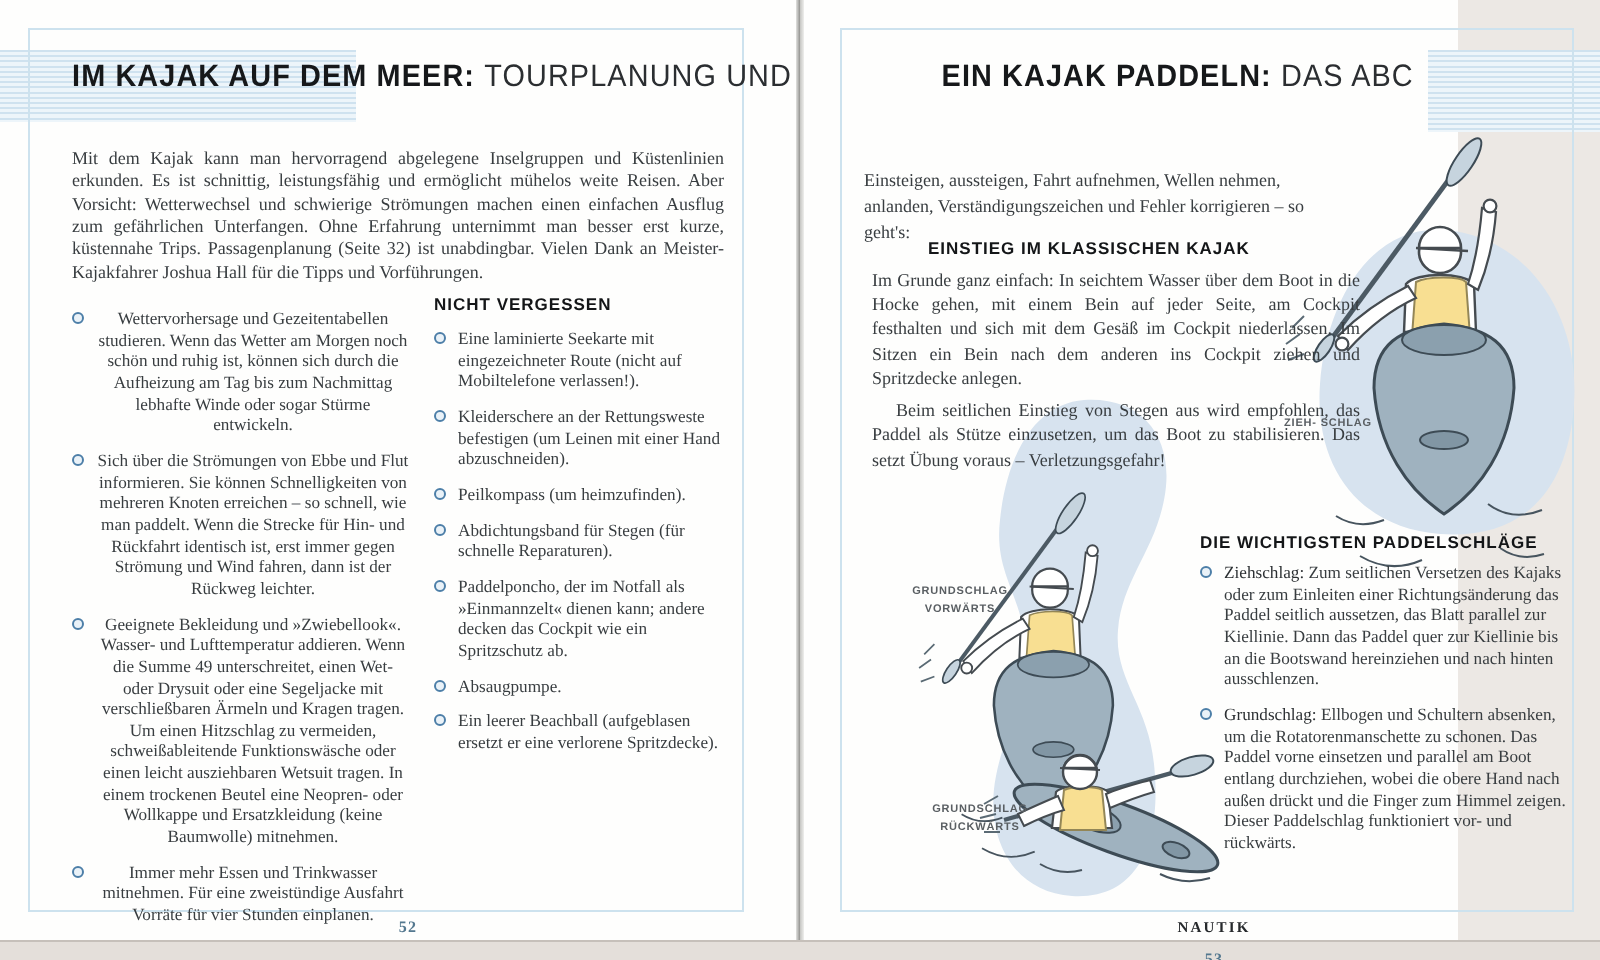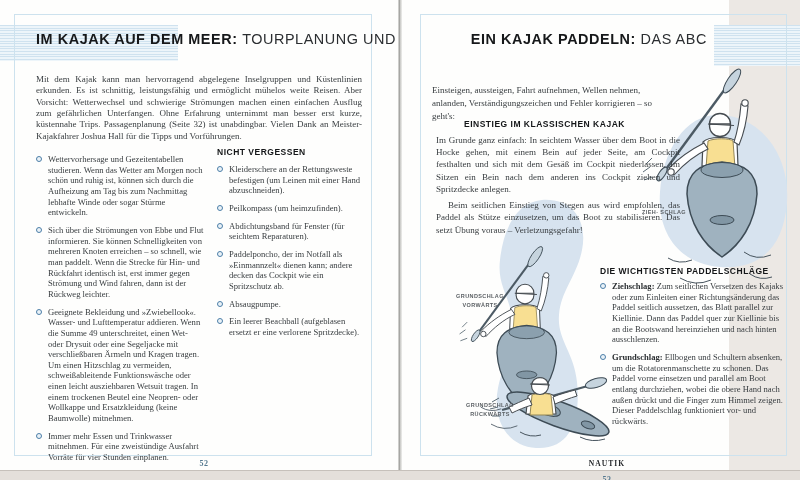--- a/index.html
+++ b/index.html
@@ -18,28 +18,28 @@
   .band-left{left:0;top:25px;width:178px;height:36px;}
   .band-right{left:313px;top:25px;width:86px;height:41px;}
   .page-title{position:absolute;top:30px;font-family:"Liberation Sans",sans-serif;font-size:15.5px;
     font-weight:700;letter-spacing:.6px;color:#16181a;white-space:nowrap;transform:scaleX(.93);}
   .page-title .light{font-weight:400;color:#2b2e31;}
   .pt-left{left:36px;transform-origin:0 50%;}
   .pt-right{right:22px;transform-origin:100% 50%;text-align:right;}
   .intro-left{position:absolute;left:36px;top:74px;width:326px;font-size:9px;line-height:1.26;
     text-align:justify;color:#383d40;hyphens:auto;-webkit-hyphens:auto;}
   .col{position:absolute;}
-  .col1{left:36px;top:154px;width:169px;}
+  .col1{left:36px;top:154px;width:169px;text-align:center;}
   .col2{left:217px;top:147px;width:151px;}
   .col-head{font-family:"Liberation Sans",sans-serif;font-size:8.5px;font-weight:700;letter-spacing:.5px;
     color:#141618;margin:0 0 7px 0;}
   .li{display:flex;gap:6px;margin:0 0 7px 0;}
   .ring{flex:0 0 auto;width:4px;height:4px;border:1.5px solid #4d7fa8;border-radius:50%;margin-top:2px;background:#eaf2f8;}
   .li p{margin:0;font-size:8.6px;line-height:1.24;color:#383d40;hyphens:auto;-webkit-hyphens:auto;}
-  .li b{font-weight:700;color:#2c3033;text-align:right;}
+  .li b{font-weight:400;color:#2c3033;text-align:right;}
   .pfooter{position:absolute;top:452px;display:flex;align-items:center;gap:7px;flex-direction:column;}
   .pf-left{left:36px;width:336px;}
   .pf-right{left:27px;width:358px;}
   .rule{height:1px;background:#bfe0ee;}
   .r-grow{flex:1;}
   .r-fix{flex:0 0 52px;}
   .pnum{font-size:8px;font-weight:700;color:#54788f;letter-spacing:.6px;font-family:"Liberation Serif",serif;}
   .ftitle{font-size:7.5px;font-weight:700;letter-spacing:1.1px;color:#26292c;font-family:"Liberation Serif",serif;}
   .intro-right{position:absolute;left:31px;top:84px;width:243px;font-size:9px;line-height:1.42;color:#383d40;
     hyphens:auto;-webkit-hyphens:auto;}
@@ -91,29 +91,33 @@
       <div class="li">
         <span class="ring"></span>
         <p>Immer mehr Essen und Trinkwasser mitnehmen. Für eine zweistündige Ausfahrt Vorräte für vier Stunden einplanen.</p>
       </div>
     </div>
 
     <div class="col col2">
       <h3 class="col-head">NICHT VERGESSEN</h3>
       <div class="li">
         <span class="ring"></span>
+        <p>Eine laminierte Seekarte mit eingezeichneter Route (nicht auf Mobiltelefone verlassen!).</p>
+      </div>
+      <div class="li">
+        <span class="ring"></span>
         <p>Kleiderschere an der Rettungsweste befestigen (um Leinen mit einer Hand abzuschneiden).</p>
       </div>
       <div class="li">
         <span class="ring"></span>
         <p>Peilkompass (um heimzufinden).</p>
       </div>
       <div class="li">
         <span class="ring"></span>
-        <p>Abdichtungsband für Fenster (für seichtem Reparaturen).</p>
+        <p>Abdichtungsband für Stegen (für schnelle Reparaturen).</p>
       </div>
       <div class="li">
         <span class="ring"></span>
         <p>Paddelponcho, der im Notfall als »Einmannzelt« dienen kann; andere decken das Cockpit wie ein Spritzschutz ab.</p>
       </div>
       <div class="li">
         <span class="ring"></span>
         <p>Absaugpumpe.</p>
       </div>
       <div class="li">

